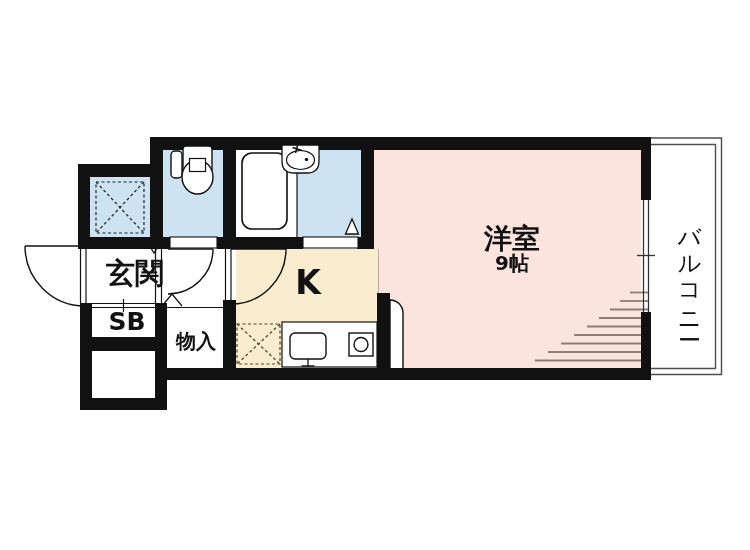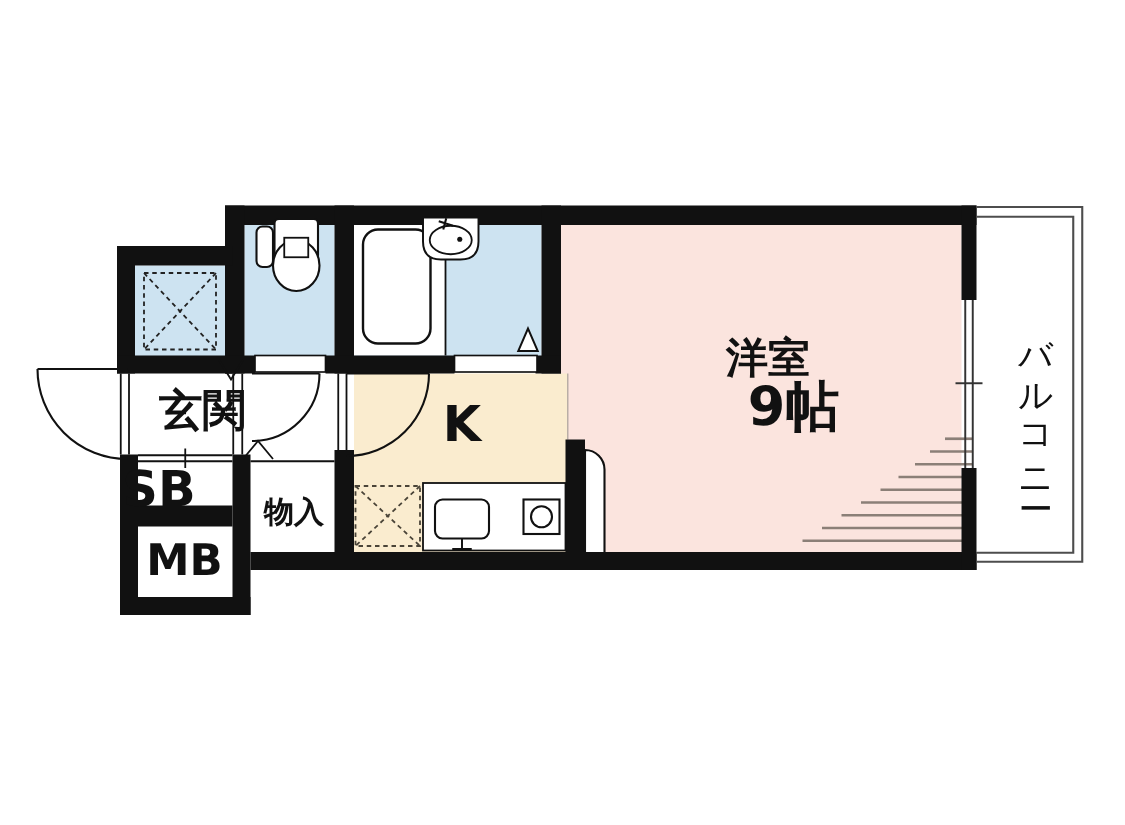--- a/index.html
+++ b/index.html
@@ -6,26 +6,26 @@
   #stage{
     position:relative;width:750px;height:550px;background:#ffffff;
     font-family:"DejaVu Sans",sans-serif;overflow:hidden;
   }
   #plan-svg{position:absolute;left:0;top:0;}
   .lbl{
     position:absolute;color:#111;text-align:center;line-height:1.05;
     font-weight:600;white-space:nowrap;user-select:none;
   }
   .lbl-genkan{left:86px;top:258px;width:98px;font-size:29px;}
-  .lbl-sb{left:76px;top:309px;width:60px;font-size:33px;}
+  .lbl-sb{left:97px;top:309px;width:60px;font-size:25px;}
   .lbl-mb{left:93px;top:358px;width:60px;font-size:29px;}
   .lbl-mono{left:166px;top:331px;width:60px;font-size:20px;}
   .lbl-k{left:288px;top:266px;width:40px;font-size:33px;font-weight:700;}
   .lbl-yoshitsu{left:452px;top:224px;width:120px;font-size:28px;}
-  .lbl-size{left:469px;top:253px;width:120px;font-size:36px;text-align:center;}
+  .lbl-size{left:452px;top:253px;width:120px;font-size:20px;text-align:center;}
   .lbl-balcony{
     left:670px;top:186px;width:32px;height:170px;font-size:23px;
     writing-mode:vertical-rl;text-orientation:mixed;letter-spacing:3px;
     font-weight:500;
   }
 </style>
 </head>
 <body>
 
 <div id="stage">
@@ -162,19 +162,18 @@
 
     <g stroke="#222" stroke-width="1.2" fill="none" stroke-dasharray="3,2.5">
       <rect x="96" y="182" width="48" height="51"></rect>
       <line x1="96" y1="182" x2="144" y2="233"></line>
       <line x1="144" y1="182" x2="96" y2="233"></line>
     </g>
   </svg>
 
   <div class="lbl lbl-genkan">玄関</div>
   <div class="lbl lbl-sb">SB</div>
-  <div class="lbl lbl-mb">MB</div>
   <div class="lbl lbl-mono">物入</div>
   <div class="lbl lbl-k">K</div>
   <div class="lbl lbl-yoshitsu">洋室</div>
   <div class="lbl lbl-size">9帖</div>
   <div class="lbl lbl-balcony">バルコニー</div>
 </div>
 
 </body></html>

